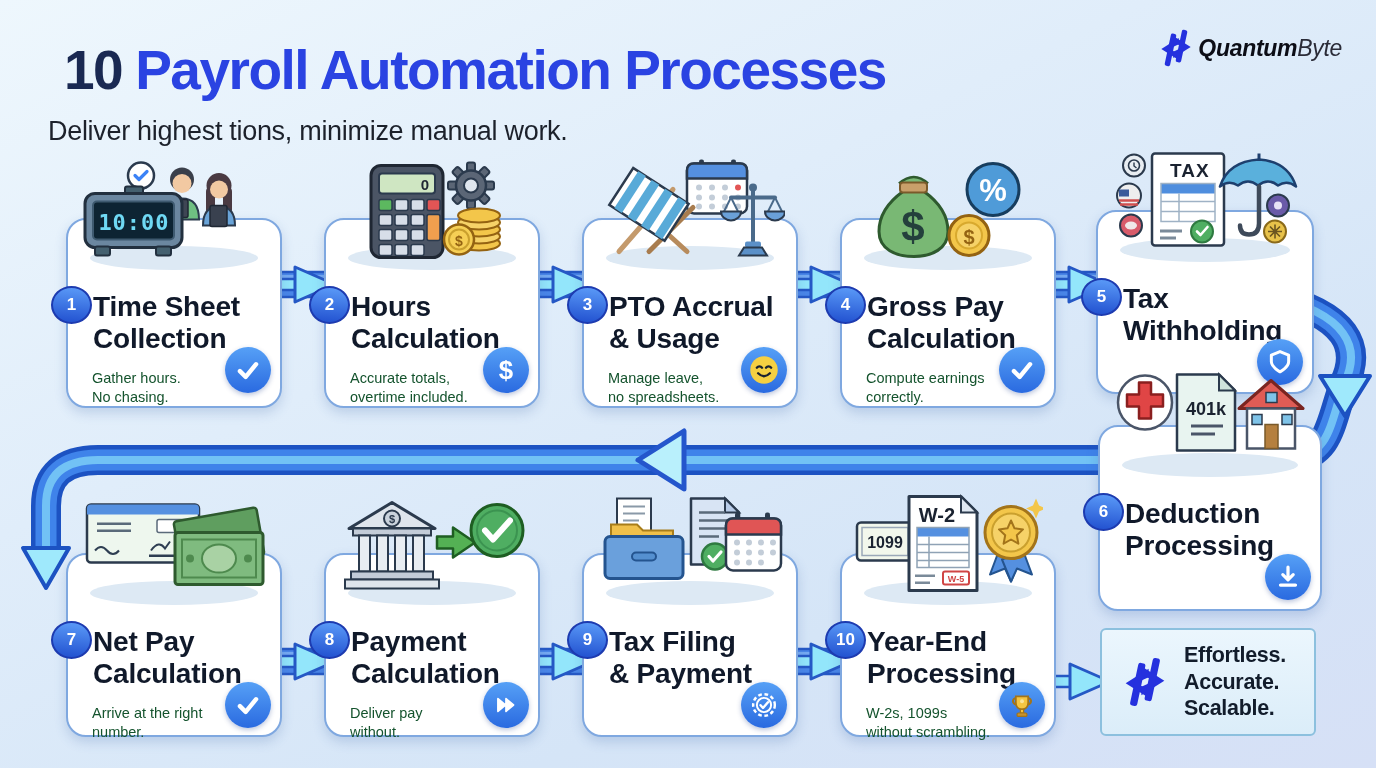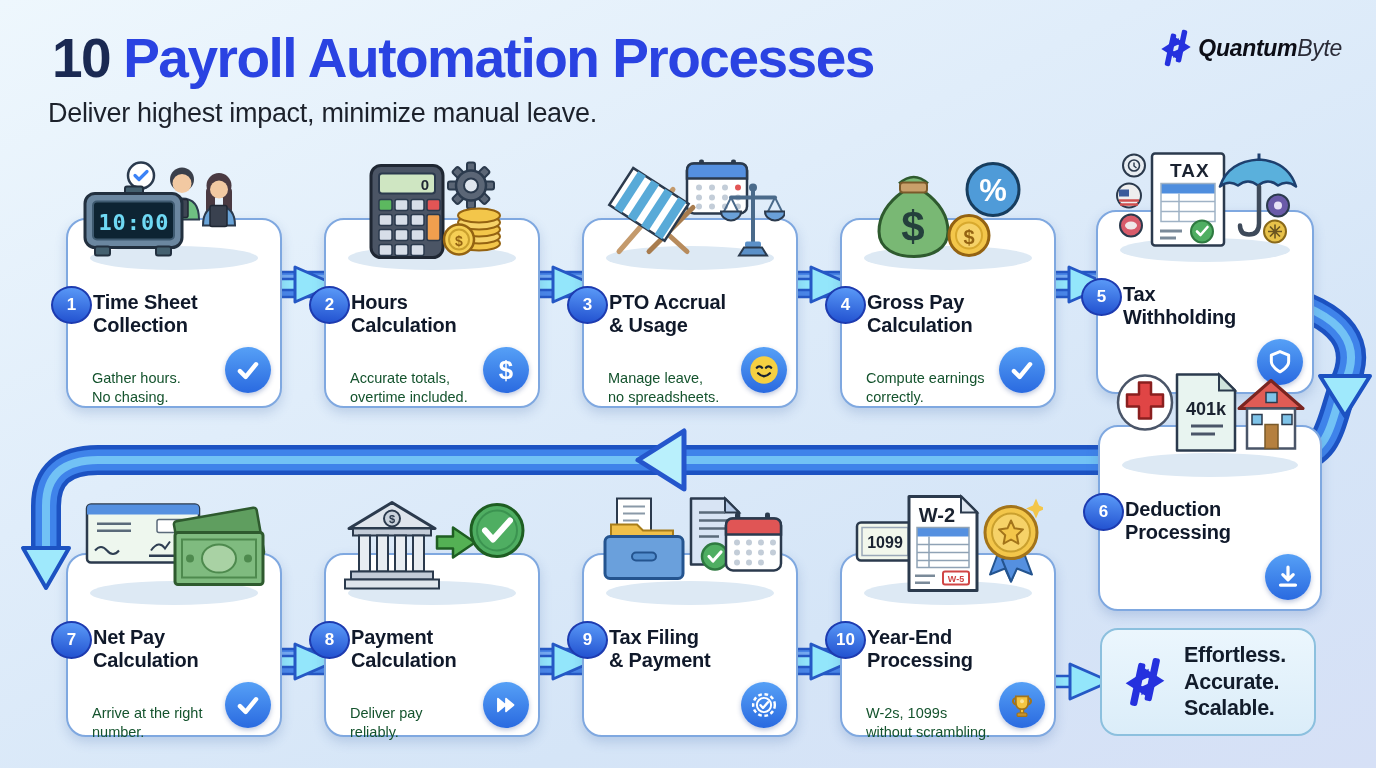--- a/index.html
+++ b/index.html
@@ -1,21 +1,21 @@
 <!DOCTYPE html>
 <html><head>
 <meta charset="utf-8">
 <style>
   html,body{margin:0;padding:0;background:#c9d9ef;}
   .canvas{position:relative;width:1376px;height:768px;overflow:hidden;
     font-family:"Liberation Sans",sans-serif;
     background:linear-gradient(155deg,#eef7fd 0%,#e0edfa 38%,#d5e5f7 72%,#d6e0f6 100%);}
   
   .header{position:absolute;left:48px;top:26px;z-index:5;}
-  .header h1{margin:4px;font-size:55px;font-weight:700;letter-spacing:-1.5px;line-height:1.05;}
+  .header h1{margin:16px;font-size:55px;font-weight:700;letter-spacing:-1.5px;line-height:1.05;}
   .t-num{color:#1a2952;}
   .t-rest{color:#2a43e2;margin-left:13px;}
   .subtitle{margin-top:10px;font-size:27px;color:#1c212b;letter-spacing:-0.3px;}
   .brand{position:absolute;right:34px;top:26px;z-index:5;display:flex;align-items:center;}
   .brand-text{font-size:23px;font-style:italic;letter-spacing:-0.3px;}
   .brand-bold{font-weight:800;color:#0c0d16;}
   .brand-light{font-weight:400;color:#2b2c38;}
   
   .underlay{position:absolute;left:0;top:0;z-index:0;}
   
@@ -24,30 +24,30 @@
   .card{position:absolute;background:#ffffff;border:2.5px solid #7fa8e0;border-radius:20px;
     box-shadow:0 5px 12px rgba(60,100,170,.22);z-index:2;}
   .ellipse-shadow{position:absolute;left:22px;right:22px;top:26px;height:24px;
     background:#dde9f4;border-radius:50%;}
   .illus{position:absolute;top:-62px;left:50%;transform:translateX(-50%);width:190px;height:108px;
     pointer-events:none;z-index:3;}
   .badge{position:absolute;left:-17px;top:66px;min-width:31px;height:34px;padding:0 3px;
     border-radius:50%;background:linear-gradient(185deg,#5b9bf8,#2150cf);
     border:2.5px solid #1d3bb0;color:#fff;font-weight:700;font-size:17px;
     display:flex;align-items:center;justify-content:center;z-index:4;}
-  .card-title{position:absolute;left:25px;top:71px;right:5px;font-size:20px;font-weight:700;
+  .card-title{position:absolute;left:25px;top:71px;right:5px;font-size:28px;font-weight:700;
     color:#10192a;line-height:1.13;letter-spacing:-0.2px;white-space:pre-line;}
   .card-desc{position:absolute;left:24px;top:121px;width:134px;font-size:14.5px;line-height:1.28;
     color:#14532d;white-space:pre-line;margin-top:28px;}
   .corner-icon{position:absolute;right:9px;top:127px;width:46px;height:46px;border-radius:50%;
     background:linear-gradient(180deg,#56a0f6,#2a6ae0);display:flex;align-items:center;
     justify-content:center;box-shadow:0 2px 5px rgba(25,60,140,.3);}
   
   .final-card{position:absolute;left:1100px;top:628px;width:216px;height:108px;
-    background:linear-gradient(180deg,#ebf6fd,#dbedf9);border:2.5px solid #8cc0de;border-radius:18px;
+    background:linear-gradient(180deg,#ebf6fd,#dbedf9);border:2.5px solid #8cc0de;border-radius:6px;
     display:flex;align-items:center;gap:10px;padding:0 0 0 14px;box-sizing:border-box;z-index:2;}
   .final-text{font-size:21.5px;font-weight:700;color:#121c2b;line-height:1.24;white-space:pre-line;
     letter-spacing:-0.3px;}
   svg text{font-family:"Liberation Sans",sans-serif;}
   text.mono{font-family:"DejaVu Sans Mono",monospace;}
 </style>
 </head>
 <body>
 
 <div class="canvas">
@@ -56,21 +56,21 @@
     <path d="M1270 296 C 1348 314 1362 348 1344 384 C 1329 428 1330 452 1292 460 L 98 460 Q 46 460 46 506 L 46 550" fill="none" stroke="#1c52c2" stroke-width="30" stroke-linecap="round"></path>
     <path d="M1270 296 C 1348 314 1362 348 1344 384 C 1329 428 1330 452 1292 460 L 98 460 Q 46 460 46 506 L 46 550" fill="none" stroke="#3f83ea" stroke-width="21" stroke-linecap="round"></path>
     <path d="M1270 296 C 1348 314 1362 348 1344 384 C 1329 428 1330 452 1292 460 L 98 460 Q 46 460 46 506 L 46 550" fill="none" stroke="#72c2f5" stroke-width="8" stroke-linecap="round"></path>
     <path d="M1320 376 L1370 376 L1345 416 Z" fill="#9fe9fc" stroke="#1c52c2" stroke-width="4" stroke-linejoin="round"></path>
     <path d="M23 548 L69 548 L46 588 Z" fill="#9fe9fc" stroke="#1c52c2" stroke-width="4" stroke-linejoin="round"></path>
     <path d="M638 460 L684 431 L684 489 Z" fill="#b9f0fc" stroke="#2456cc" stroke-width="5" stroke-linejoin="round"></path>
   </svg>
 
   <div class="header">
     <h1><span class="t-num">10</span><span class="t-rest">Payroll Automation Processes</span></h1>
-    <div class="subtitle">Deliver highest impact, minimize manual leave.</div>
+    <div class="subtitle">Deliver highest tions, minimize manual work.</div>
   </div>
 
   <div class="brand">
     <svg width="44" height="44" viewBox="0 0 48 48">
       <path d="M27 13 L8 25 L27 37 L27 30 L16 25 L27 20 Z" fill="#2531de"></path>
       <rect x="15" y="8" width="6" height="36" rx="2" fill="#2531de" transform="rotate(12 18 26)"></rect>
       <path d="M21 35 L40 23 L21 11 L21 18 L32 23 L21 28 Z" fill="#2531de"></path>
       <rect x="27" y="4" width="6" height="36" rx="2" fill="#2531de" transform="rotate(12 30 22)"></rect>
     </svg>
     <span class="brand-text"><span class="brand-bold">Quantum</span><span class="brand-light">Byte</span></span>
@@ -416,21 +416,21 @@
       <rect x="8" y="85" width="94" height="9" fill="#dfe5ec" stroke="#2b3a4d" stroke-width="2"></rect>
       <path d="M100 42 h16 v-9 l22 15 l-22 15 v-9 h-16 Z" fill="#54b154" stroke="#1e5e22" stroke-width="2.5" stroke-linejoin="round"></path>
       <circle cx="160" cy="36" r="26" fill="#4fae62" stroke="#1e5e22" stroke-width="3"></circle>
       <circle cx="160" cy="36" r="20" fill="none" stroke="#3b9350" stroke-width="2"></circle>
       <path d="M148 36 l8 9 l17 -19" stroke="#fff" stroke-width="6" fill="none" stroke-linecap="round" stroke-linejoin="round"></path>
     </svg>
     <div class="badge">8</div>
     <div class="card-title">Payment
 Calculation</div>
     <div class="card-desc">Deliver pay
-reliably.</div>
+without.</div>
     <div class="corner-icon">
       <svg viewBox="0 0 26 26" width="30" height="30">
           <path d="M6 7.5 L12.5 13 L6 18.5 Z M13 7.5 L19.5 13 L13 18.5 Z" fill="#fff" stroke="#fff" stroke-width="1.5" stroke-linejoin="round"></path>
         </svg>
     </div>
   </div>
 
   <div class="card" style="left:582px;top:553px;width:212px;height:180px">
     <div class="ellipse-shadow"></div>
     <svg class="illus" viewBox="0 0 190 105">

